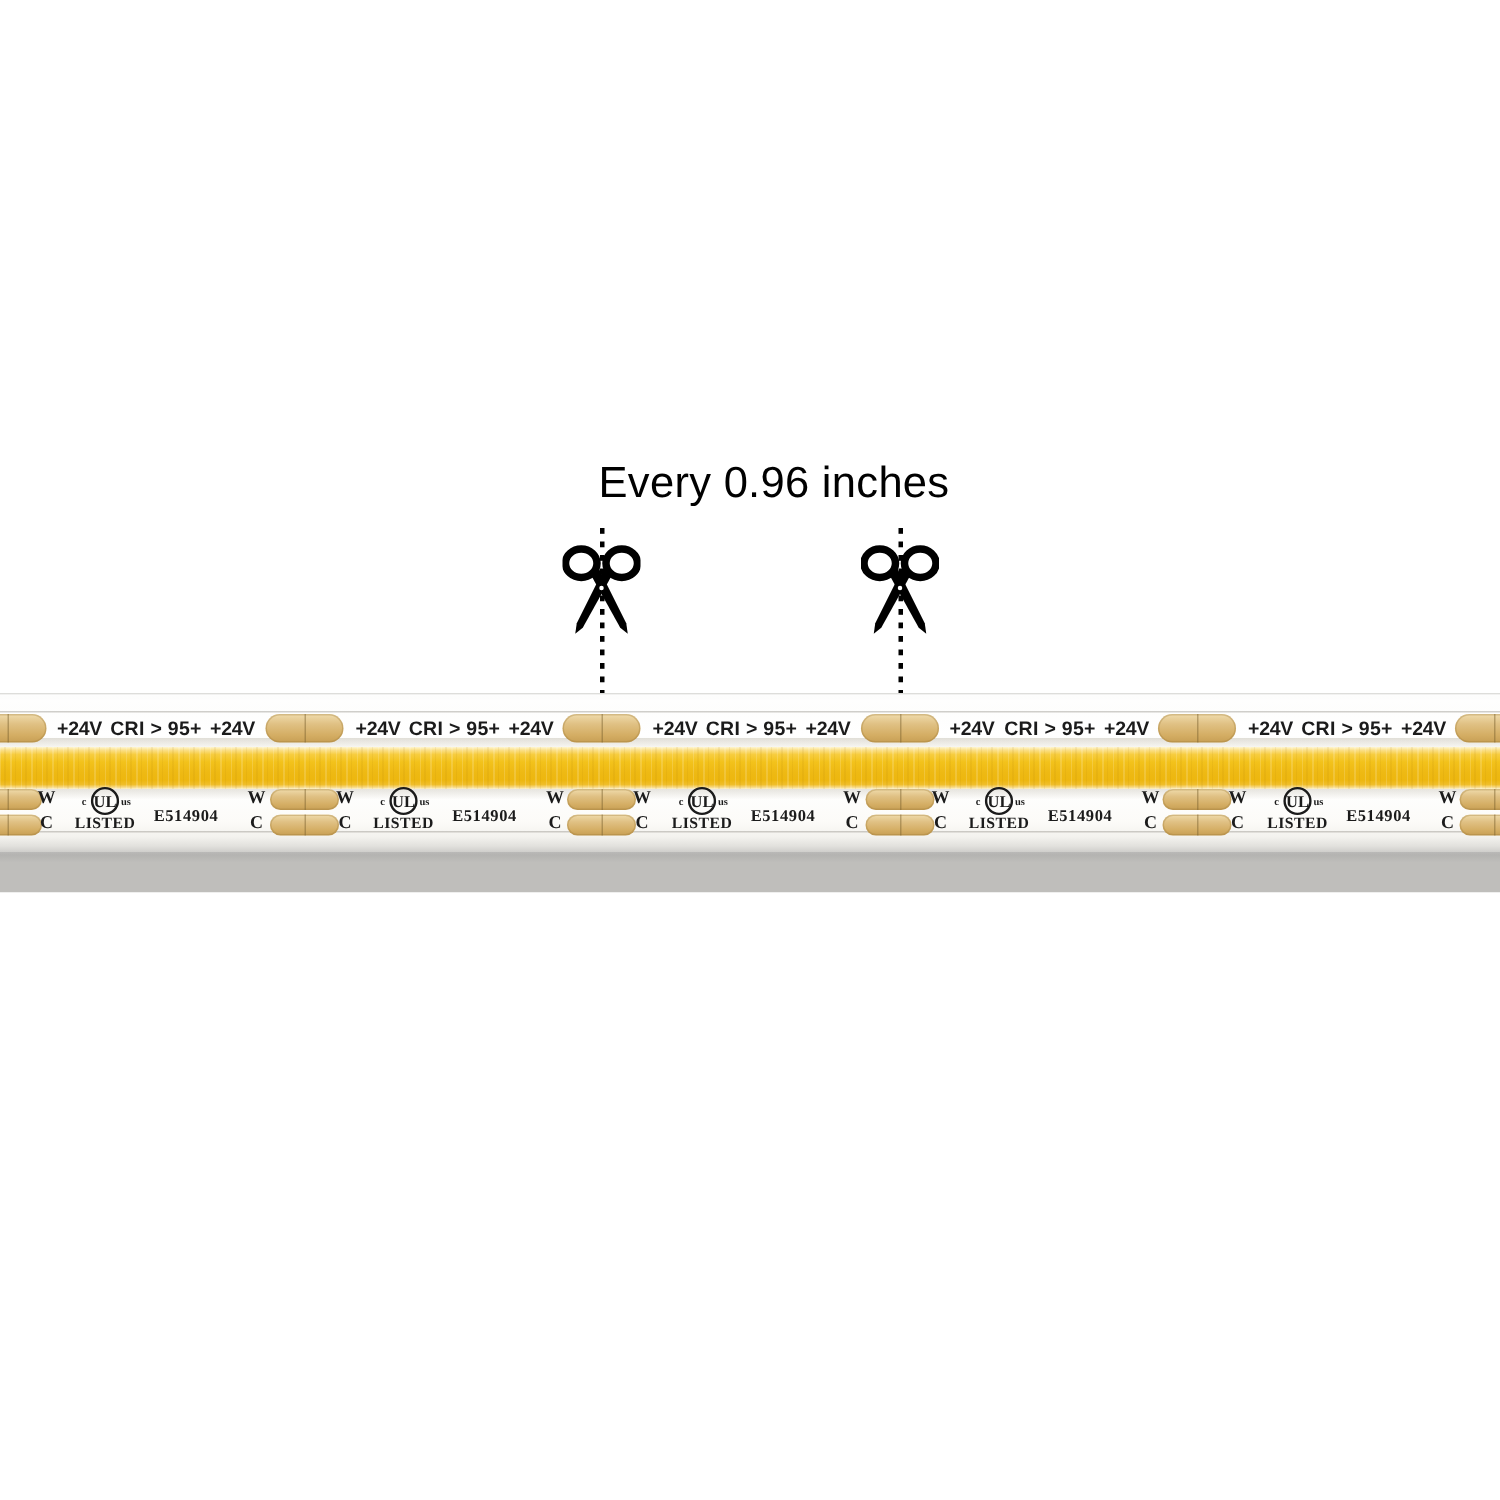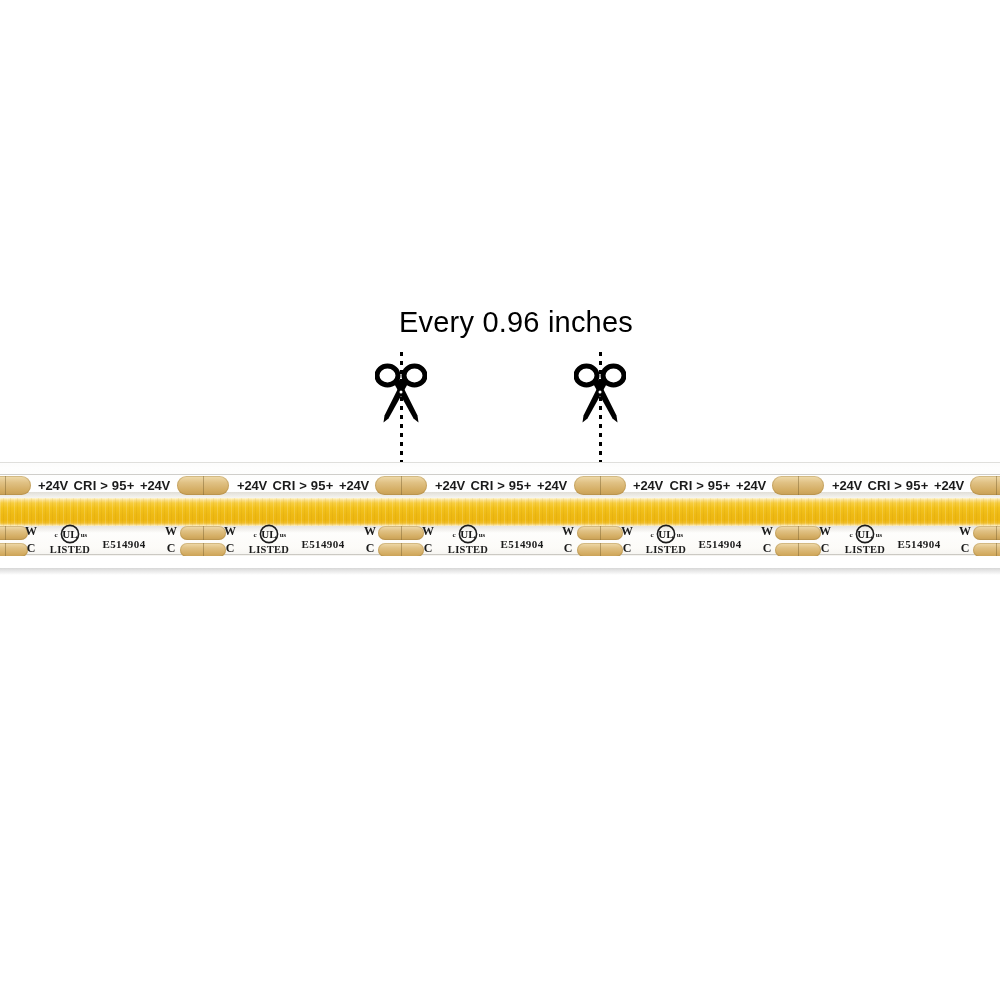--- a/index.html
+++ b/index.html
@@ -59,21 +59,21 @@
     width: 52px;
     height: 62px;
   }
 
   
   #strip {
     position: absolute;
     left: 0;
     top: 462px;
     width: 1000px;
-    height: 94px;
+    height: 133px;
     overflow: hidden;
   }
   .strip-body {
     position: absolute;
     inset: 0;
     background:
       linear-gradient(to bottom,
         #d9d9d6 0px, #f2f1ee 2px, #fdfdfc 5px,
         #ffffff 28px, #fbfaf7 36px, #f6f4ef 40px,
         #ffffff 50px, #ffffff 60px, #fcfbf8 86px,

